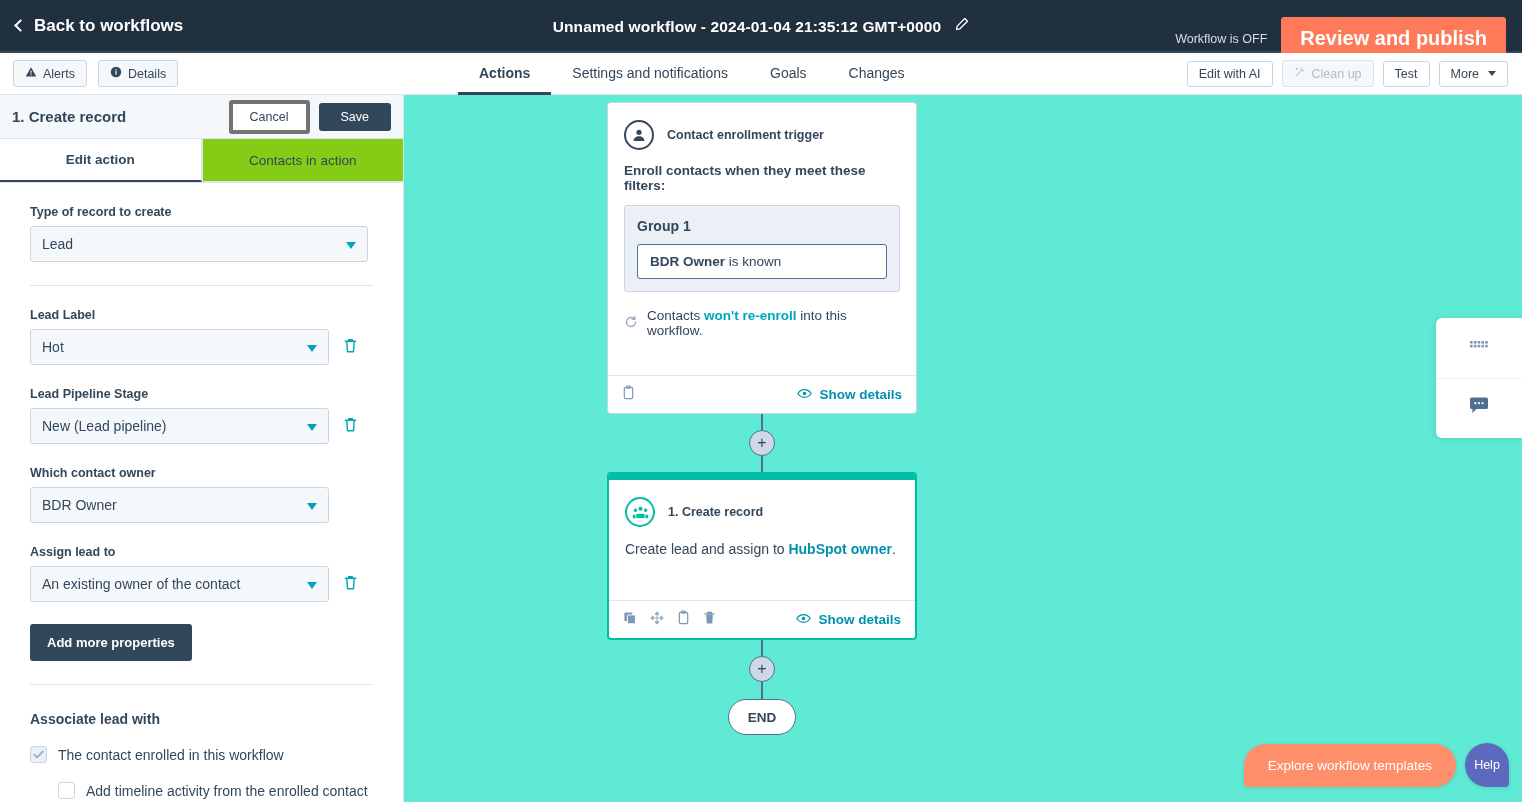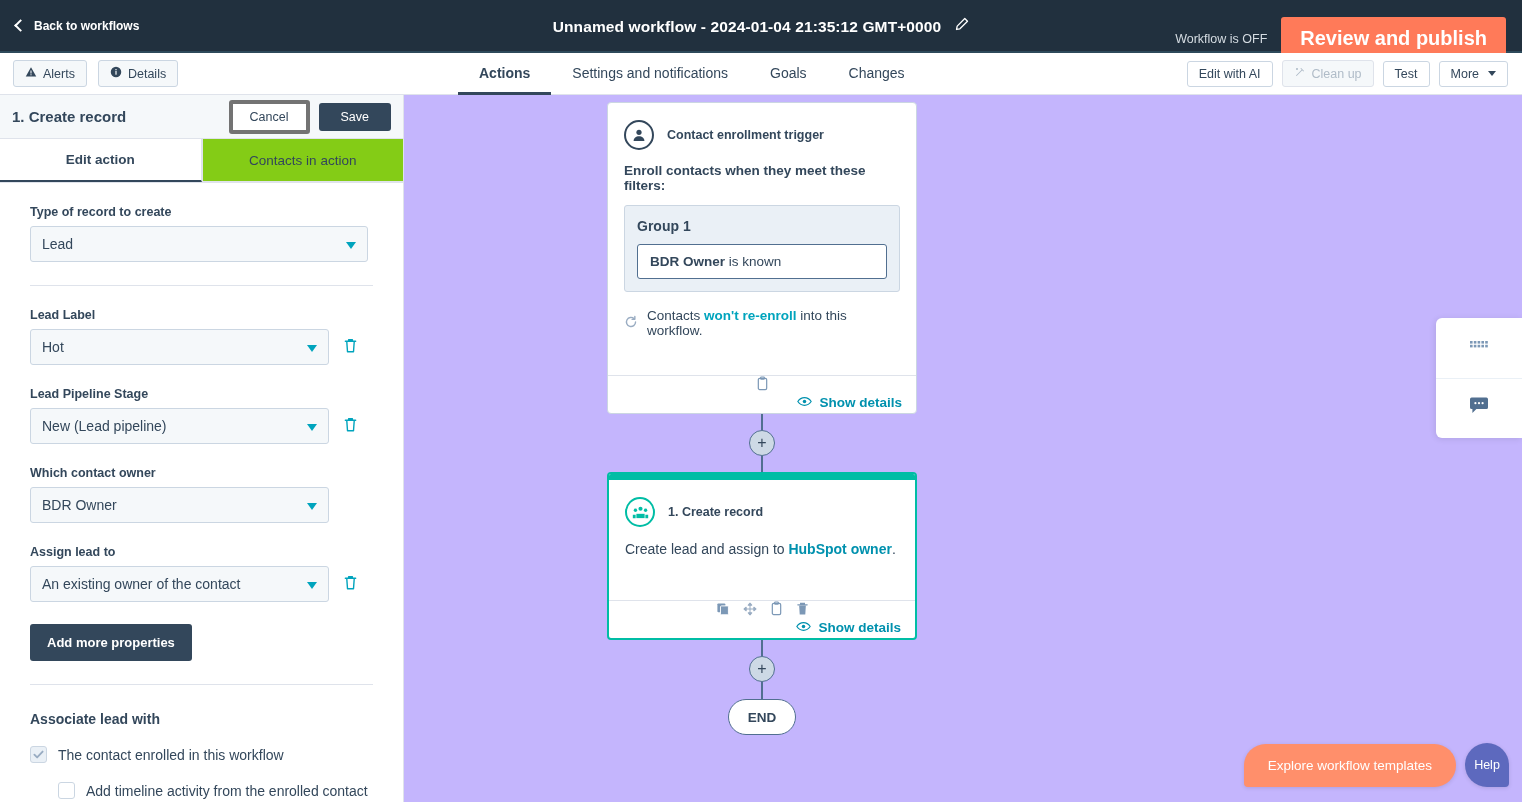--- a/index.html
+++ b/index.html
@@ -14,21 +14,21 @@
   
   .topbar {
     position: absolute; top: 0; left: 0; width: 1522px; height: 53px;
     background: #21303e;
     display: flex; align-items: center;
     border-bottom: 2px solid #2e4a5b;
   }
   .back-link {
     display: flex; align-items: center; gap: 9px;
     margin-left: 16px; color: #ffffff;
-    font-size: 12px; font-weight: bold; cursor: pointer;
+    font-size: 17px; font-weight: bold; cursor: pointer;
     white-space: nowrap;
   }
   .chev-left {
     display: inline-block; width: 9px; height: 9px;
     border-left: 2px solid #ffffff; border-bottom: 2px solid #ffffff;
     transform: rotate(45deg); margin-top: 0px;
   }
   .wf-title-wrap {
     position: absolute; left: 0; right: 0; top: 0; height: 53px;
     display: flex; align-items: center; justify-content: center;
@@ -152,21 +152,21 @@
     border: 1px solid #cbd6e2; background: #ffffff; margin-top: 1px;
     display: flex; align-items: center; justify-content: center;
     cursor: pointer;
   }
   .cbox.checked-disabled { background: #eaf0f6; border-color: #cbd6e2; }
   .check-label { font-size: 14px; color: #33475b; line-height: 1.45; }
 
   
   .canvas {
     position: absolute; top: 95px; left: 404px;
-    width: 1118px; height: 707px; background: #c4b5fd;
+    width: 1118px; height: 707px; background: #5eead4;
     overflow: hidden;
   }
   .flow { position: absolute; left: 203px; top: 7px; width: 312px; }
 
   .card {
     background: #ffffff; border: 1px solid #cbd6e2; border-radius: 4px;
     width: 310px; position: relative;
   }
   .card.trigger { height: 312px; display: flex; flex-direction: column; }
   .card-head { display: flex; align-items: center; gap: 13px; padding: 17px 16px 0 16px; }
@@ -191,21 +191,21 @@
     border-radius: 3px; padding: 9px 12px; font-size: 13.5px; color: #33475b;
   }
   .filter-pill b { font-weight: bold; }
   .reenroll {
     display: flex; align-items: center; gap: 9px;
     padding: 16px 16px 0 16px; font-size: 13.5px; color: #33475b;
   }
   .reenroll .tealtext { color: #00a4bd; font-weight: bold; }
   .card-footer {
     margin-top: auto; border-top: 1px solid #dfe3eb; height: 38px;
-    display: flex; align-items: center; padding: 0 14px; flex-direction: column;
+    display: flex; align-items: center; padding: 0 14px;
   }
   .footer-icons { display: flex; align-items: center; gap: 13px; }
   .show-details {
     margin-left: auto; display: flex; align-items: center; gap: 7px;
     color: #0091ae; font-size: 13.5px; font-weight: bold; cursor: pointer;
   }
 
   .connector {
     width: 310px; display: flex; flex-direction: column; align-items: center;
   }

